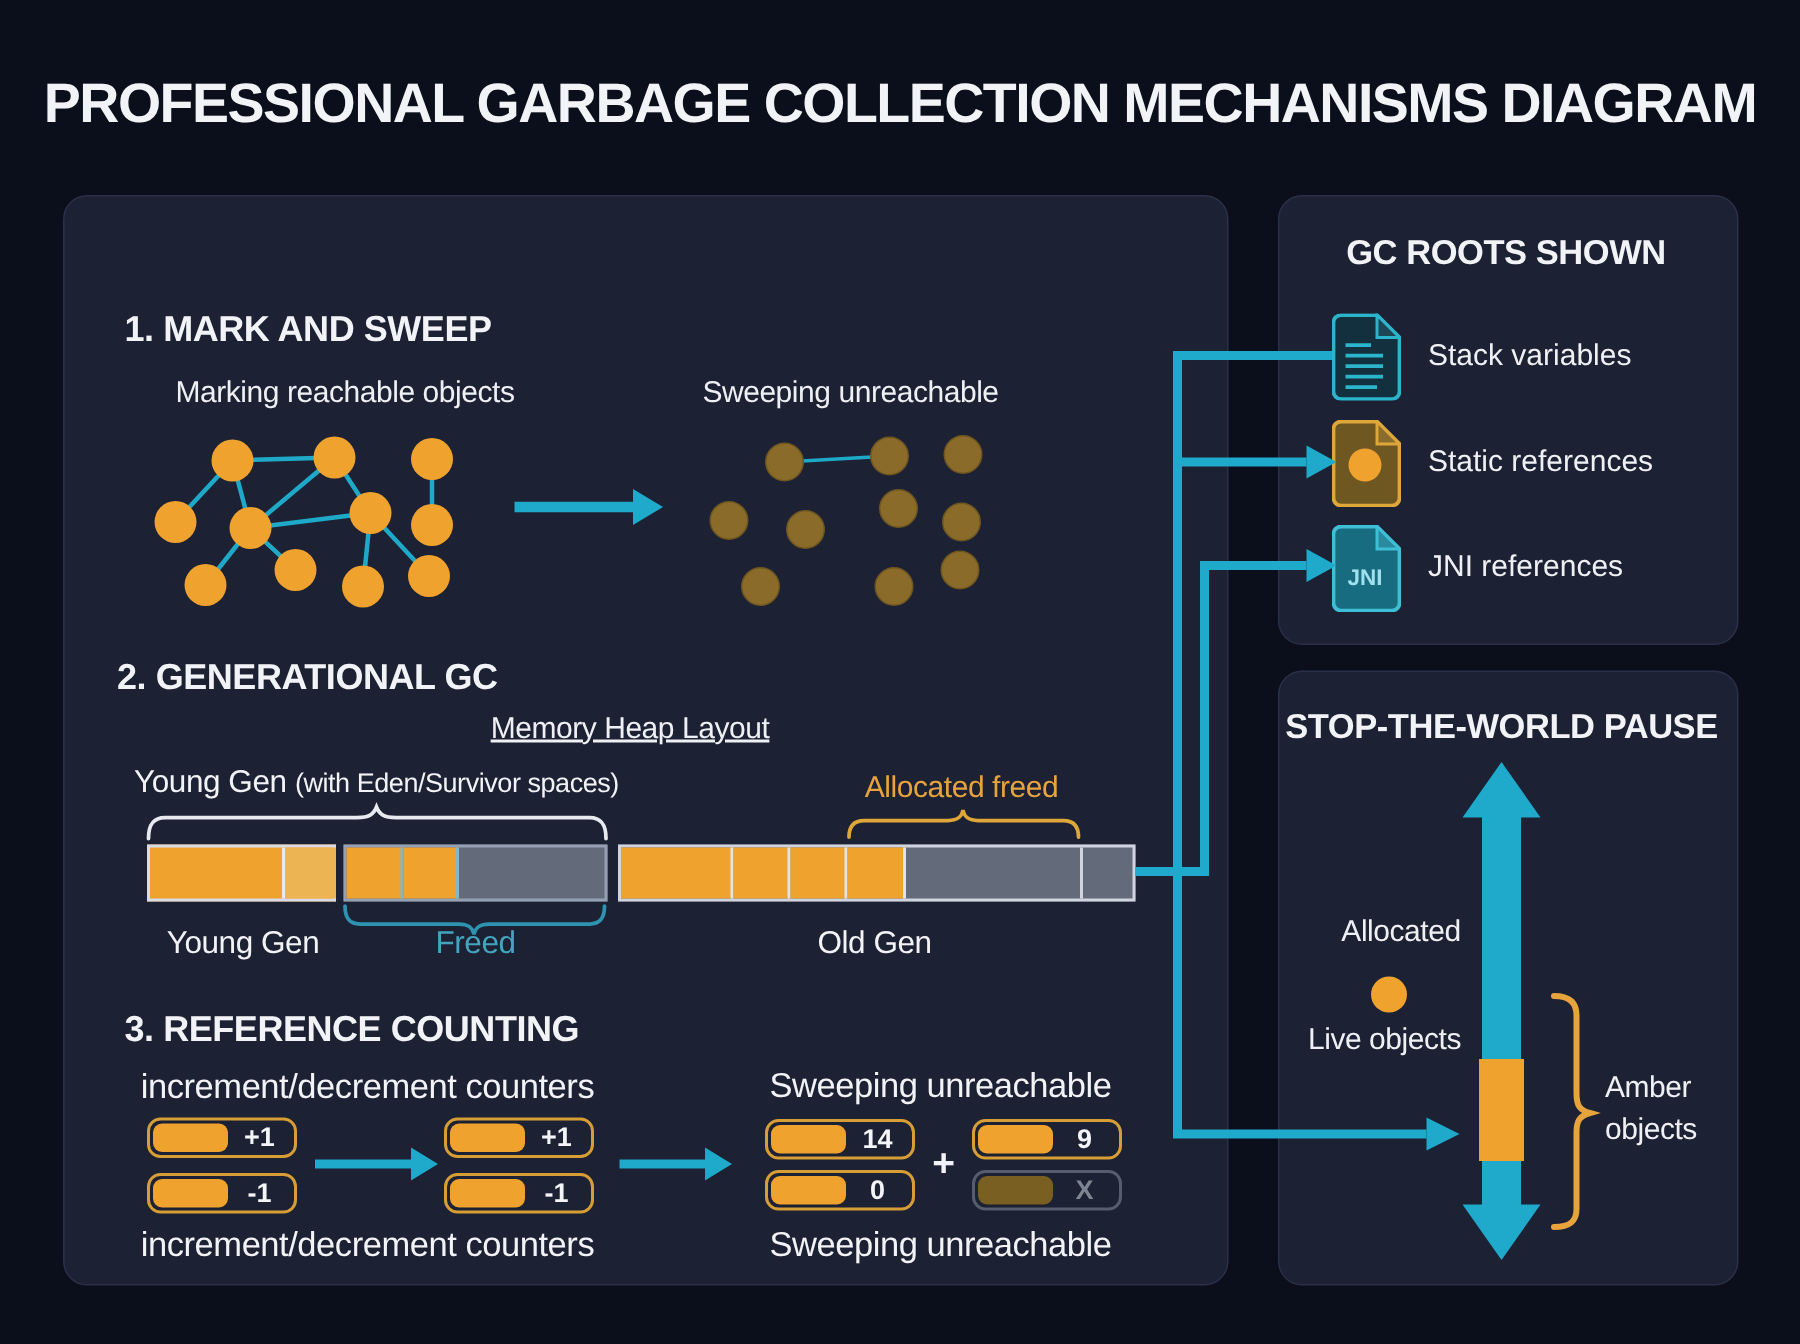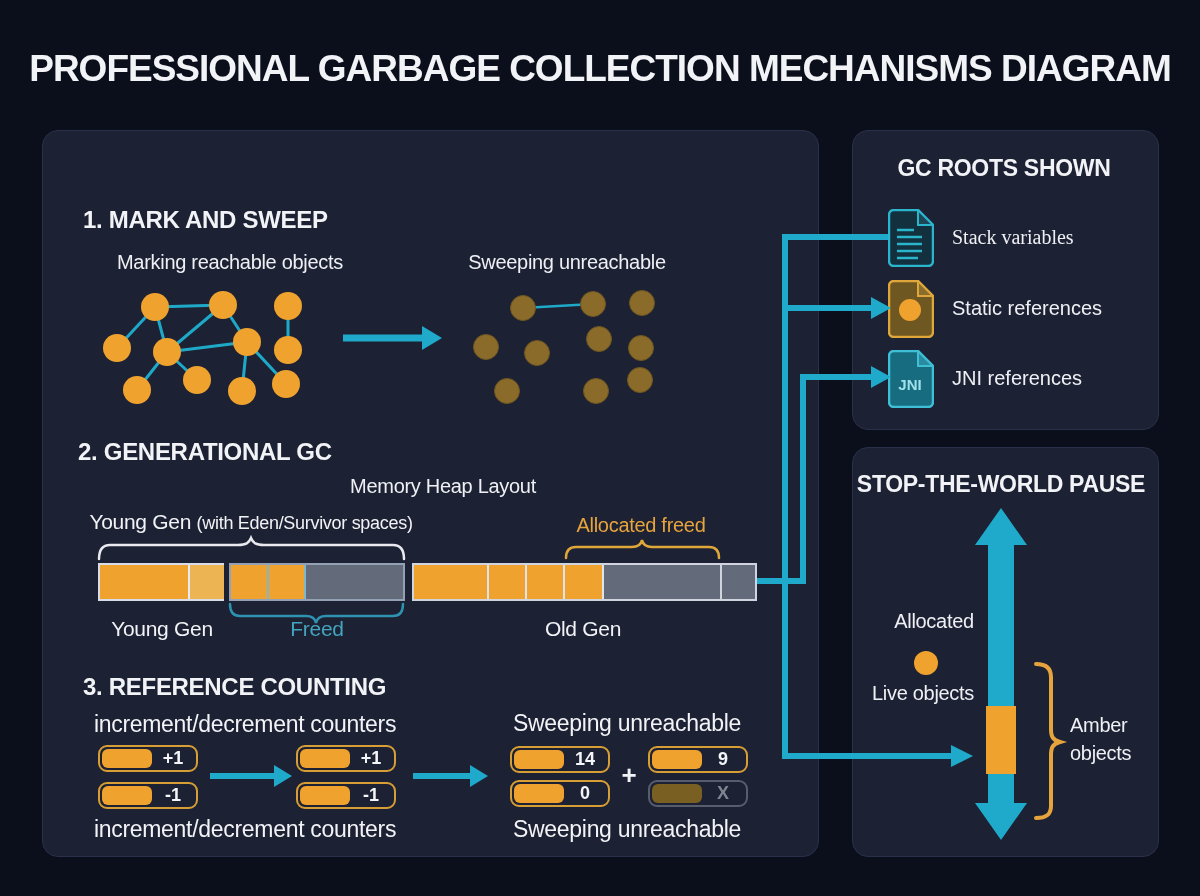--- a/index.html
+++ b/index.html
@@ -50,21 +50,21 @@
 
   <div class="panel" style="left:42px;top:130px;width:775px;height:725px;"></div>
   <div class="panel" style="left:852px;top:130px;width:305px;height:298px;"></div>
   <div class="panel" style="left:852px;top:447px;width:305px;height:408px;"></div>
 
   <div class="txt h2" style="left:83px;top:206px;">1. MARK AND SWEEP</div>
   <div class="txt lbl" style="left:97px;top:251px;margin-left:20px;">Marking reachable objects</div>
   <div class="txt lbl center" style="left:567px;top:251px;">Sweeping unreachable</div>
 
   <div class="txt h2" style="left:78px;top:438px;">2. GENERATIONAL GC</div>
-  <div class="txt lbl center" style="left:443px;top:475px;">Memory Heap Layout</div>
+  <div class="txt lbl center" style="left:420px;top:475px;text-decoration:underline;">Memory Heap Layout</div>
 
   <div class="txt center" style="left:251px;top:510px;font-size:21px;"><span>Young Gen</span>&nbsp;<span style="font-size:18px;">(with Eden/Survivor spaces)</span></div>
   <div class="txt lbl orange-txt center" style="left:641px;top:514px;">Allocated freed</div>
 
   <div class="bar" style="left:98px;top:563px;width:126px;border:2px solid #d8dce8;background:#f0a22e;">
     <div class="seg" style="left:88px;width:34px;background:#ecb452;border-left:2px solid #e7eaf2;"></div>
   </div>
   <div class="bar" style="left:229px;top:563px;width:176px;border:2px solid #94a0b4;background:#636b7a;">
     <div class="seg" style="left:0px;width:36px;background:#f0a22e;border-right:2px solid #7fb7cc;"></div>
     <div class="seg" style="left:38px;width:35px;background:#f0a22e;border-right:2px solid #7fb7cc;"></div>
@@ -117,21 +117,21 @@
   <div class="counter dim" style="left:648px;top:780px;">
       <div class="pill"></div>
       <div class="val">X</div>
     </div>
 
   <div class="txt sm center" style="left:245px;top:816px;">increment/decrement counters</div>
   <div class="txt sm center" style="left:627px;top:816px;">Sweeping unreachable</div>
 
   <div class="txt h1 center" style="left:1004px;top:155px;">GC ROOTS SHOWN</div>
 
-  <div class="root-row" style="left:888px;top:209px;font-family:Liberation Serif, serif;">
+  <div class="root-row" style="left:888px;top:209px;">
     <svg width="46" height="58" viewBox="0 0 46 58">
       <path d="M6 1 H30 L45 16 V52 A5 5 0 0 1 40 57 H6 A5 5 0 0 1 1 52 V6 A5 5 0 0 1 6 1 Z" fill="#12303e" stroke="#2bb5cc" stroke-width="2.5"></path>
       <path d="M30 1 V16 H45 Z" fill="#1d4656" stroke="#2bb5cc" stroke-width="2"></path>
       <g stroke="#2bb5cc" stroke-width="2.5">
         <line x1="9" y1="21" x2="26" y2="21"></line>
           <line x1="9" y1="28" x2="34" y2="28"></line>
         <line x1="9" y1="35" x2="34" y2="35"></line>
           <line x1="9" y1="42" x2="34" y2="42"></line>
         <line x1="9" y1="49" x2="30" y2="49"></line>
       </g>

